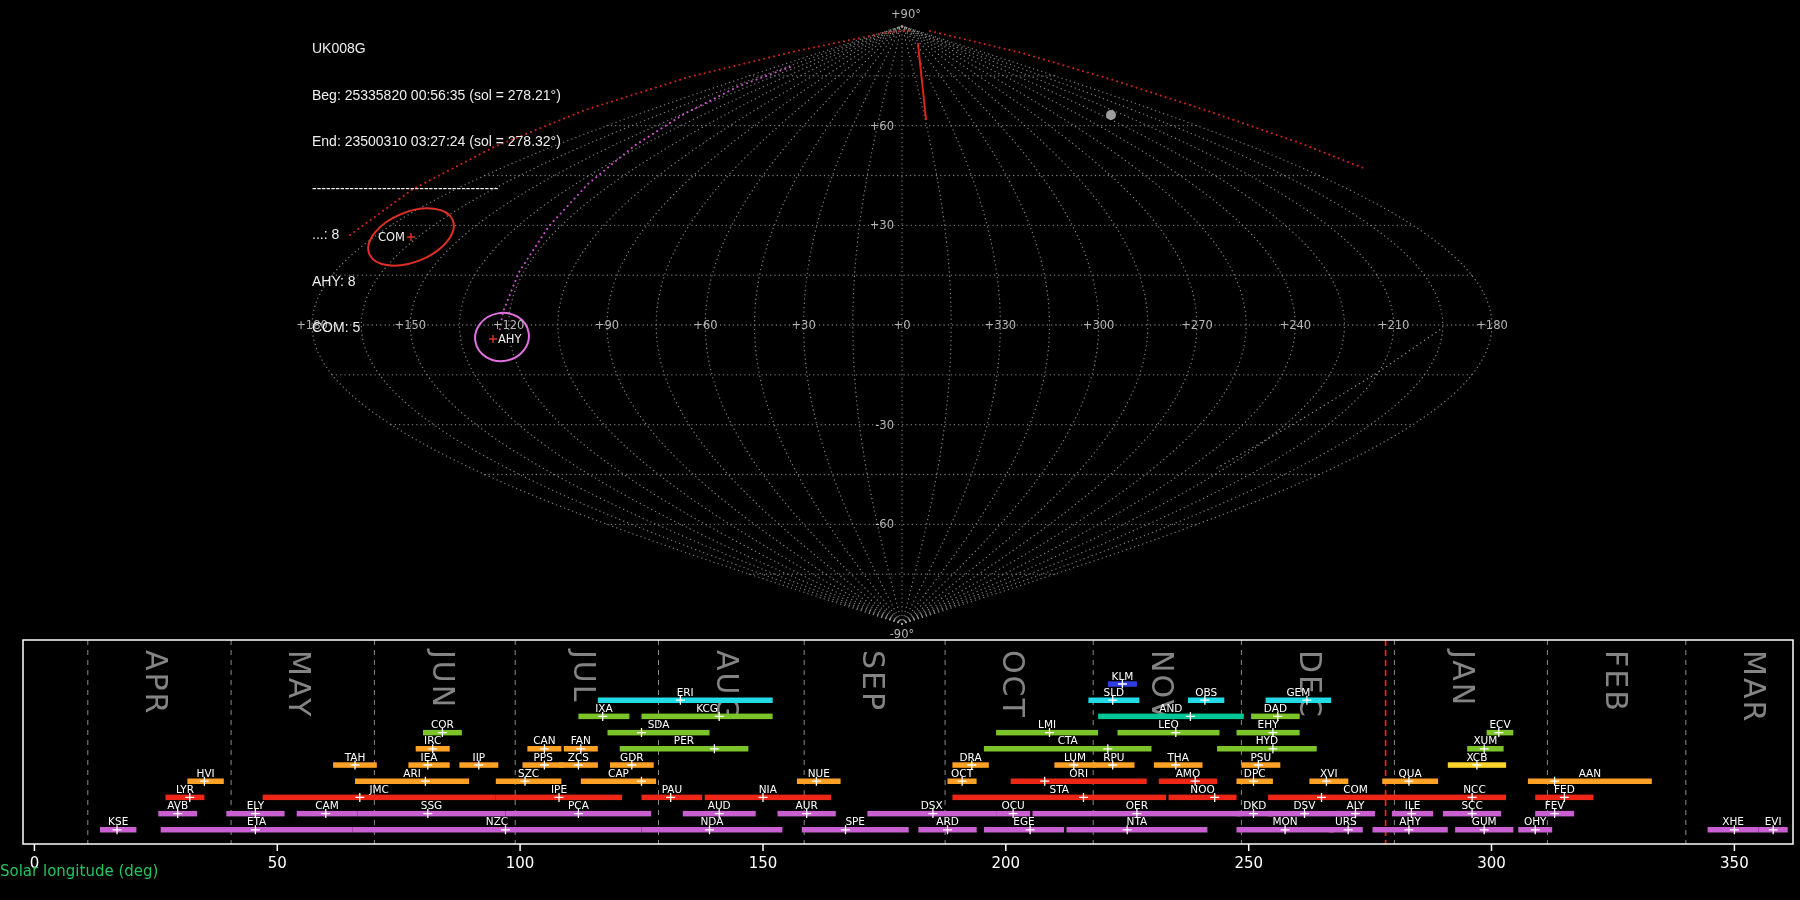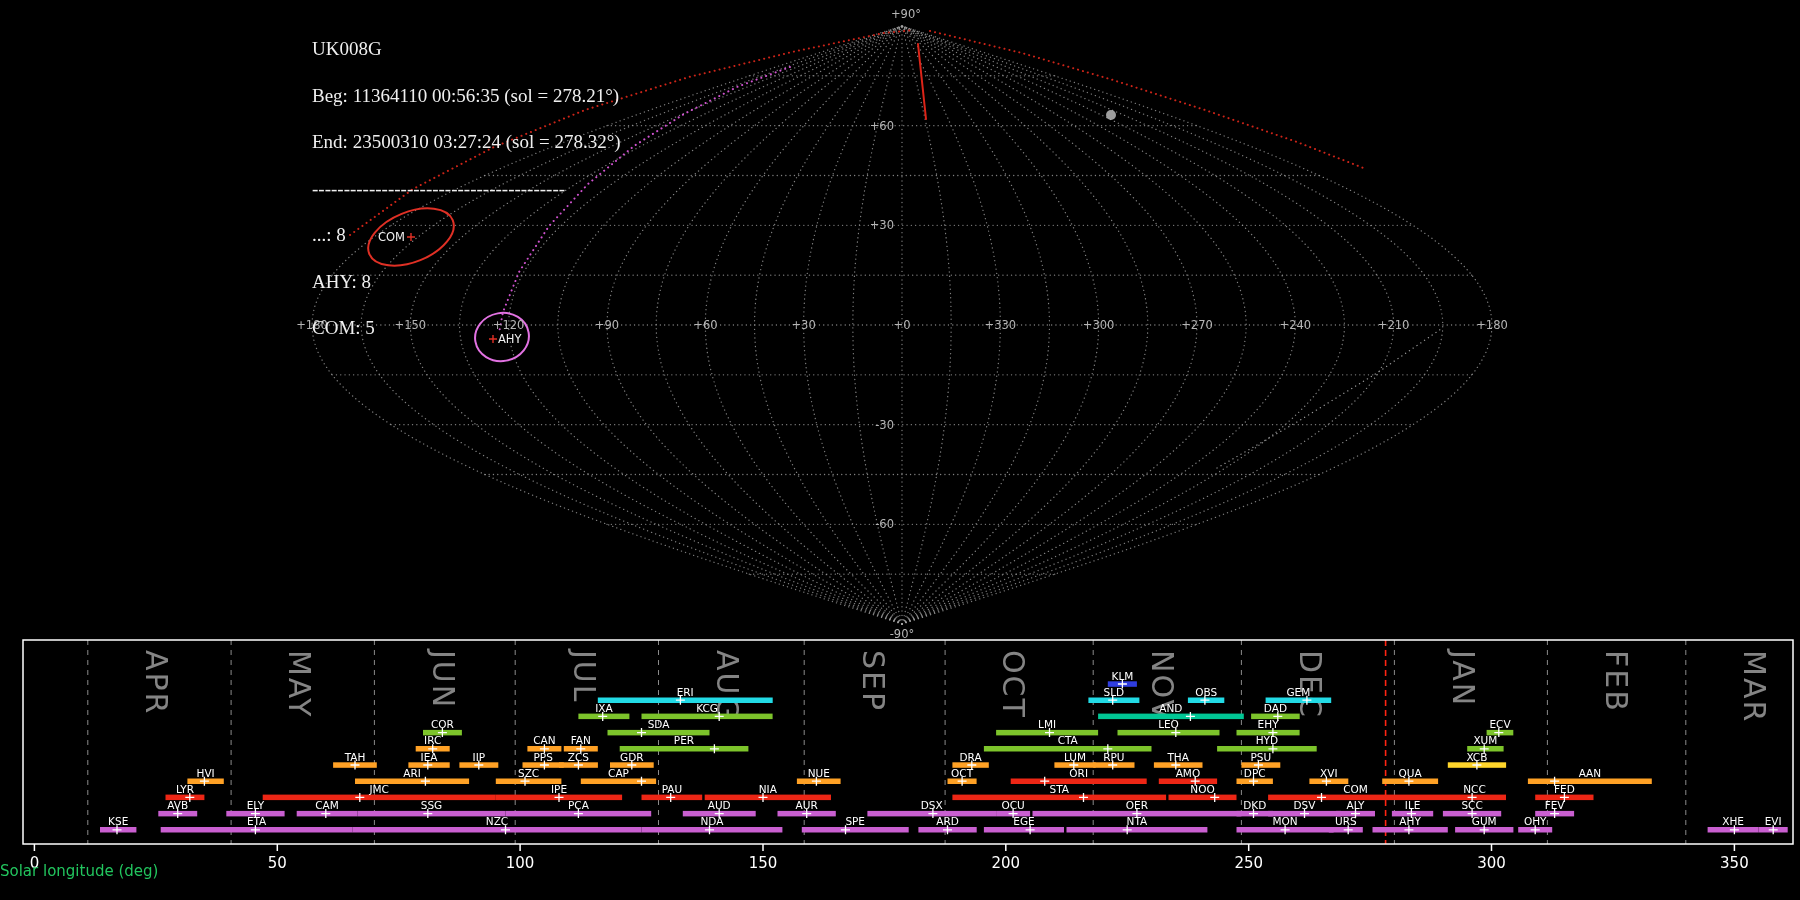--- a/index.html
+++ b/index.html
@@ -1,20 +1,20 @@
 <!DOCTYPE html>
 <html><head>
 <meta charset="utf-8">
 <style>
   html,body{margin:0;padding:0;background:#000;}
   body{width:1800px;height:900px;position:relative;overflow:hidden;
        font-family:"DejaVu Sans",sans-serif;}
   #plot{position:absolute;left:0;top:0;}
   .header{position:absolute;left:312px;top:10px;z-index:2;color:#efefef;
-          font-family:Liberation Serif, serif;font-size:19px;line-height:15.5px;
+          font-family:Liberation Sans, sans-serif;font-size:14px;line-height:15.5px;
           white-space:pre;}
   .axis-label{position:absolute;left:0;top:862px;width:1660px;text-align:left;
               color:#22c55e;font-size:15px;z-index:2;}
   
   .maplbl{font-family:"DejaVu Sans",sans-serif;font-size:11.5px;fill:#b5b5b5;}
   .white{fill:#efefef;}
   .month{font-family:"DejaVu Sans",sans-serif;font-size:30px;fill:#848484;letter-spacing:2px;}
   .code{font-family:"DejaVu Sans",sans-serif;font-size:10.5px;fill:#ffffff;}
   .tick{font-family:"DejaVu Sans",sans-serif;font-size:15px;fill:#ffffff;}
 </style>
@@ -397,21 +397,21 @@
       <text x="1248.7" y="868" class="tick" text-anchor="middle">250</text>
       <line x1="1491.5" y1="844" x2="1491.5" y2="851" stroke="#ffffff" stroke-width="1.5"></line>
       <text x="1491.5" y="868" class="tick" text-anchor="middle">300</text>
       <line x1="1734.4" y1="844" x2="1734.4" y2="851" stroke="#ffffff" stroke-width="1.5"></line>
       <text x="1734.4" y="868" class="tick" text-anchor="middle">350</text>
     </g>
   </svg>
 
 <div class="header">
   <div>UK008G</div>
-  <div>Beg: 11364110 00:56:35 (sol = 278.21°)</div>
+  <div>Beg: 25335820 00:56:35 (sol = 278.21°)</div>
   <div>End: 23500310 03:27:24 (sol = 278.32°)</div>
   <div>----------------------------------------</div>
   <div>...: 8</div>
   <div>AHY: 8</div>
   <div>COM: 5</div>
 </div>
 
 <div class="axis-label">Solar longitude (deg)</div>
 
 </body></html>

